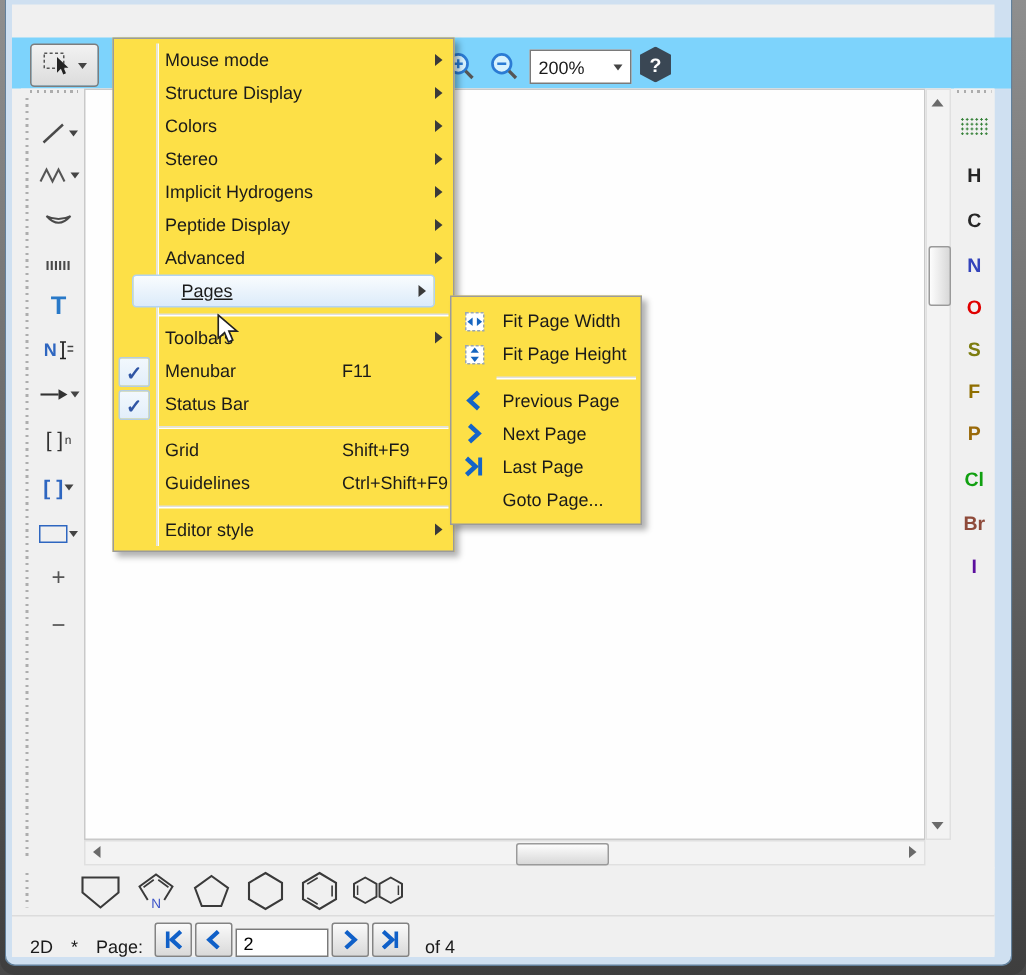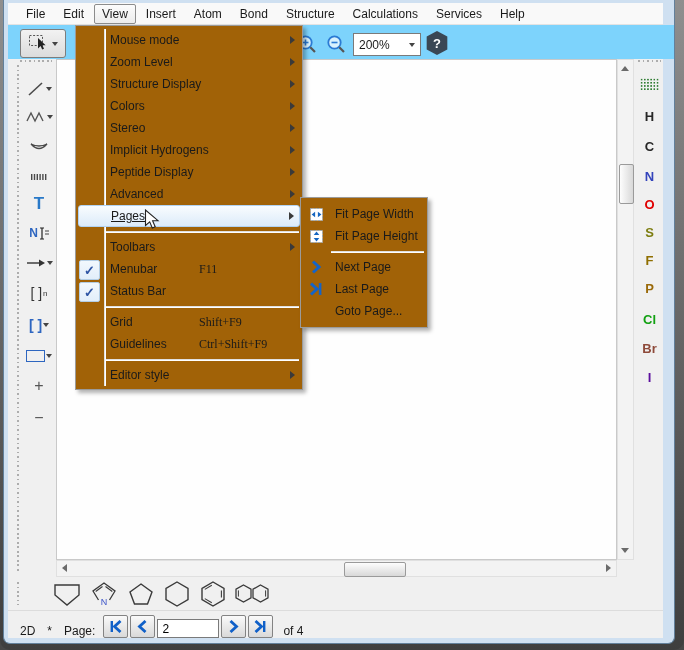--- a/index.html
+++ b/index.html
@@ -68,59 +68,47 @@
   .tpl{position:absolute;top:1px;width:34px;height:29px;display:flex;align-items:center;justify-content:center;}
 
   
   .statusbar{position:absolute;left:0px;top:607px;width:655px;height:27px;display:flex;align-items:flex-end;background:#f0f0f0;border-top:1px solid #dcdcdc;}
   .sb-text{margin-left:12px;}
   .navbtn{width:23px;height:21px;margin-left:2px;border:1px solid #838383;border-radius:2px;
     background:linear-gradient(#fafafa,#d9d9d9);display:flex;align-items:center;justify-content:center;}
   .page-input{width:56px;height:17px;margin-left:2px;border:1px solid #7a7a7a;font:12px "Liberation Sans",sans-serif;padding:0 0 0 4px;}
 
   
-  .menu{position:absolute;background:#a16207;border:1px solid #9b9b9b;box-shadow:3px 3px 4px rgba(0,0,0,.3);z-index:20;padding:3px 0;}
+  .menu{position:absolute;background:#fde047;border:1px solid #9b9b9b;box-shadow:3px 3px 4px rgba(0,0,0,.3);z-index:20;padding:3px 0;}
   .view-menu{left:67px;top:22px;width:226px;}
   .gutter-line{position:absolute;left:28px;top:3px;bottom:3px;width:1px;background:#e2e2e2;box-shadow:1px 0 0 #fff;}
   .mi{position:relative;height:22px;display:flex;align-items:center;padding-left:34px;}
-  .mi .mi-short{position:absolute;left:123px;font-family:Liberation Serif, serif;}
+  .mi .mi-short{position:absolute;left:152px;}
   .mi .mi-arrow{position:absolute;right:7px;width:0;height:0;border-top:4px solid transparent;border-bottom:4px solid transparent;border-left:5px solid #3a3a3a;}
-  .mi.hl{margin:0 2px;padding-left:32px;border:1px solid #b2d3f3;border-radius:3px;box-sizing:border-box;
+  .mi.hl{margin:0 12px;padding-left:32px;border:1px solid #b2d3f3;border-radius:3px;box-sizing:border-box;
     background:linear-gradient(#f9fcfe,#dcebfa);text-decoration:underline;}
   .mi.hl .mi-arrow{right:5px;}
   .mi-check{position:absolute;left:3px;top:2px;width:19px;height:18px;border:1px solid #b3cde4;border-radius:2px;
     background:linear-gradient(#f2f8fd,#e2eefa);color:#2f55a4;font-weight:bold;font-size:13px;display:flex;align-items:center;justify-content:center;}
   .msep{position:relative;height:9px;}
   .msep::after{content:'';position:absolute;left:30px;right:3px;top:4px;height:1px;background:#e0e0e0;box-shadow:0 1px 0 #fff;}
   .pages-menu{left:292px;top:194px;width:126px;padding:5px 0;}
   .smi{position:relative;height:22px;display:flex;align-items:center;padding-left:34px;}
   .smi .s-icon{position:absolute;left:8px;display:flex;align-items:center;}
   .cursor{position:absolute;left:136px;top:206px;z-index:40;}
 </style>
 </head>
 <body>
 
 <div class="screen">
   <div class="frame-dark"></div>
   <div class="frame-blue"></div>
 
   <div class="app">
 
-    <div class="menubar">
-      <span class="mb-item">File</span>
-      <span class="mb-item">Edit</span>
-      <span class="mb-item open">View</span>
-      <span class="mb-item">Insert</span>
-      <span class="mb-item">Atom</span>
-      <span class="mb-item">Bond</span>
-      <span class="mb-item">Structure</span>
-      <span class="mb-item">Calculations</span>
-      <span class="mb-item">Services</span>
-      <span class="mb-item">Help</span>
-    </div>
 
     <div class="toolbar-top">
       <div class="sel-btn">
         <span>
           <svg width="22" height="17" viewBox="0 0 22 17">
             <rect x="1.5" y="1.5" width="13" height="10" fill="none" stroke="#555" stroke-dasharray="2,1.6"></rect>
             <path d="M10,4 L10,14.5 L12.6,11.9 L14.2,15.6 L16,14.8 L14.4,11.2 L17.6,11.2 Z" fill="#222"></path>
           </svg>
         </span>
         <span class="dd-arrow"></span>
@@ -336,24 +324,20 @@
       <span class="sb-text" style="margin-left:10px;">of 4</span>
     </div>
 
     <div class="menu view-menu">
       <div class="gutter-line"></div>
       <div class="mi">
           <span>Mouse mode</span>
           <span class="mi-arrow"></span>
         </div>
       <div class="mi">
-          <span>Zoom Level</span>
-          <span class="mi-arrow"></span>
-        </div>
-      <div class="mi">
           <span>Structure Display</span>
           <span class="mi-arrow"></span>
         </div>
       <div class="mi">
           <span>Colors</span>
           <span class="mi-arrow"></span>
         </div>
       <div class="mi">
           <span>Stereo</span>
           <span class="mi-arrow"></span>
@@ -422,20 +406,28 @@
             <path d="M7.5,2.6 L4.7,6.1 L10.3,6.1 Z" fill="#1565c0"></path>
             <path d="M7.5,12.4 L4.7,8.9 L10.3,8.9 Z" fill="#1565c0"></path>
           </svg>
         </span>
         <span>Fit Page Height</span>
       </div>
       <div class="msep" style="--x:0;"></div>
       <div class="smi">
         <span class="s-icon">
           <svg width="14" height="14" viewBox="0 0 14 14">
+              <path d="M10,1.5 L4,7 L10,12.5" stroke="#1464c8" stroke-width="3" fill="none"></path>
+            </svg>
+        </span>
+        <span>Previous Page</span>
+      </div>
+      <div class="smi">
+        <span class="s-icon">
+          <svg width="14" height="14" viewBox="0 0 14 14">
               <path d="M4,1.5 L10,7 L4,12.5" stroke="#1464c8" stroke-width="3" fill="none"></path>
             </svg>
         </span>
         <span>Next Page</span>
       </div>
       <div class="smi">
         <span class="s-icon">
           <svg width="14" height="14" viewBox="0 0 14 14">
             <path d="M2,1.5 L8,7 L2,12.5" stroke="#1464c8" stroke-width="3" fill="none"></path>
             <rect x="9.8" y="1" width="2.6" height="12" fill="#1464c8"></rect>

